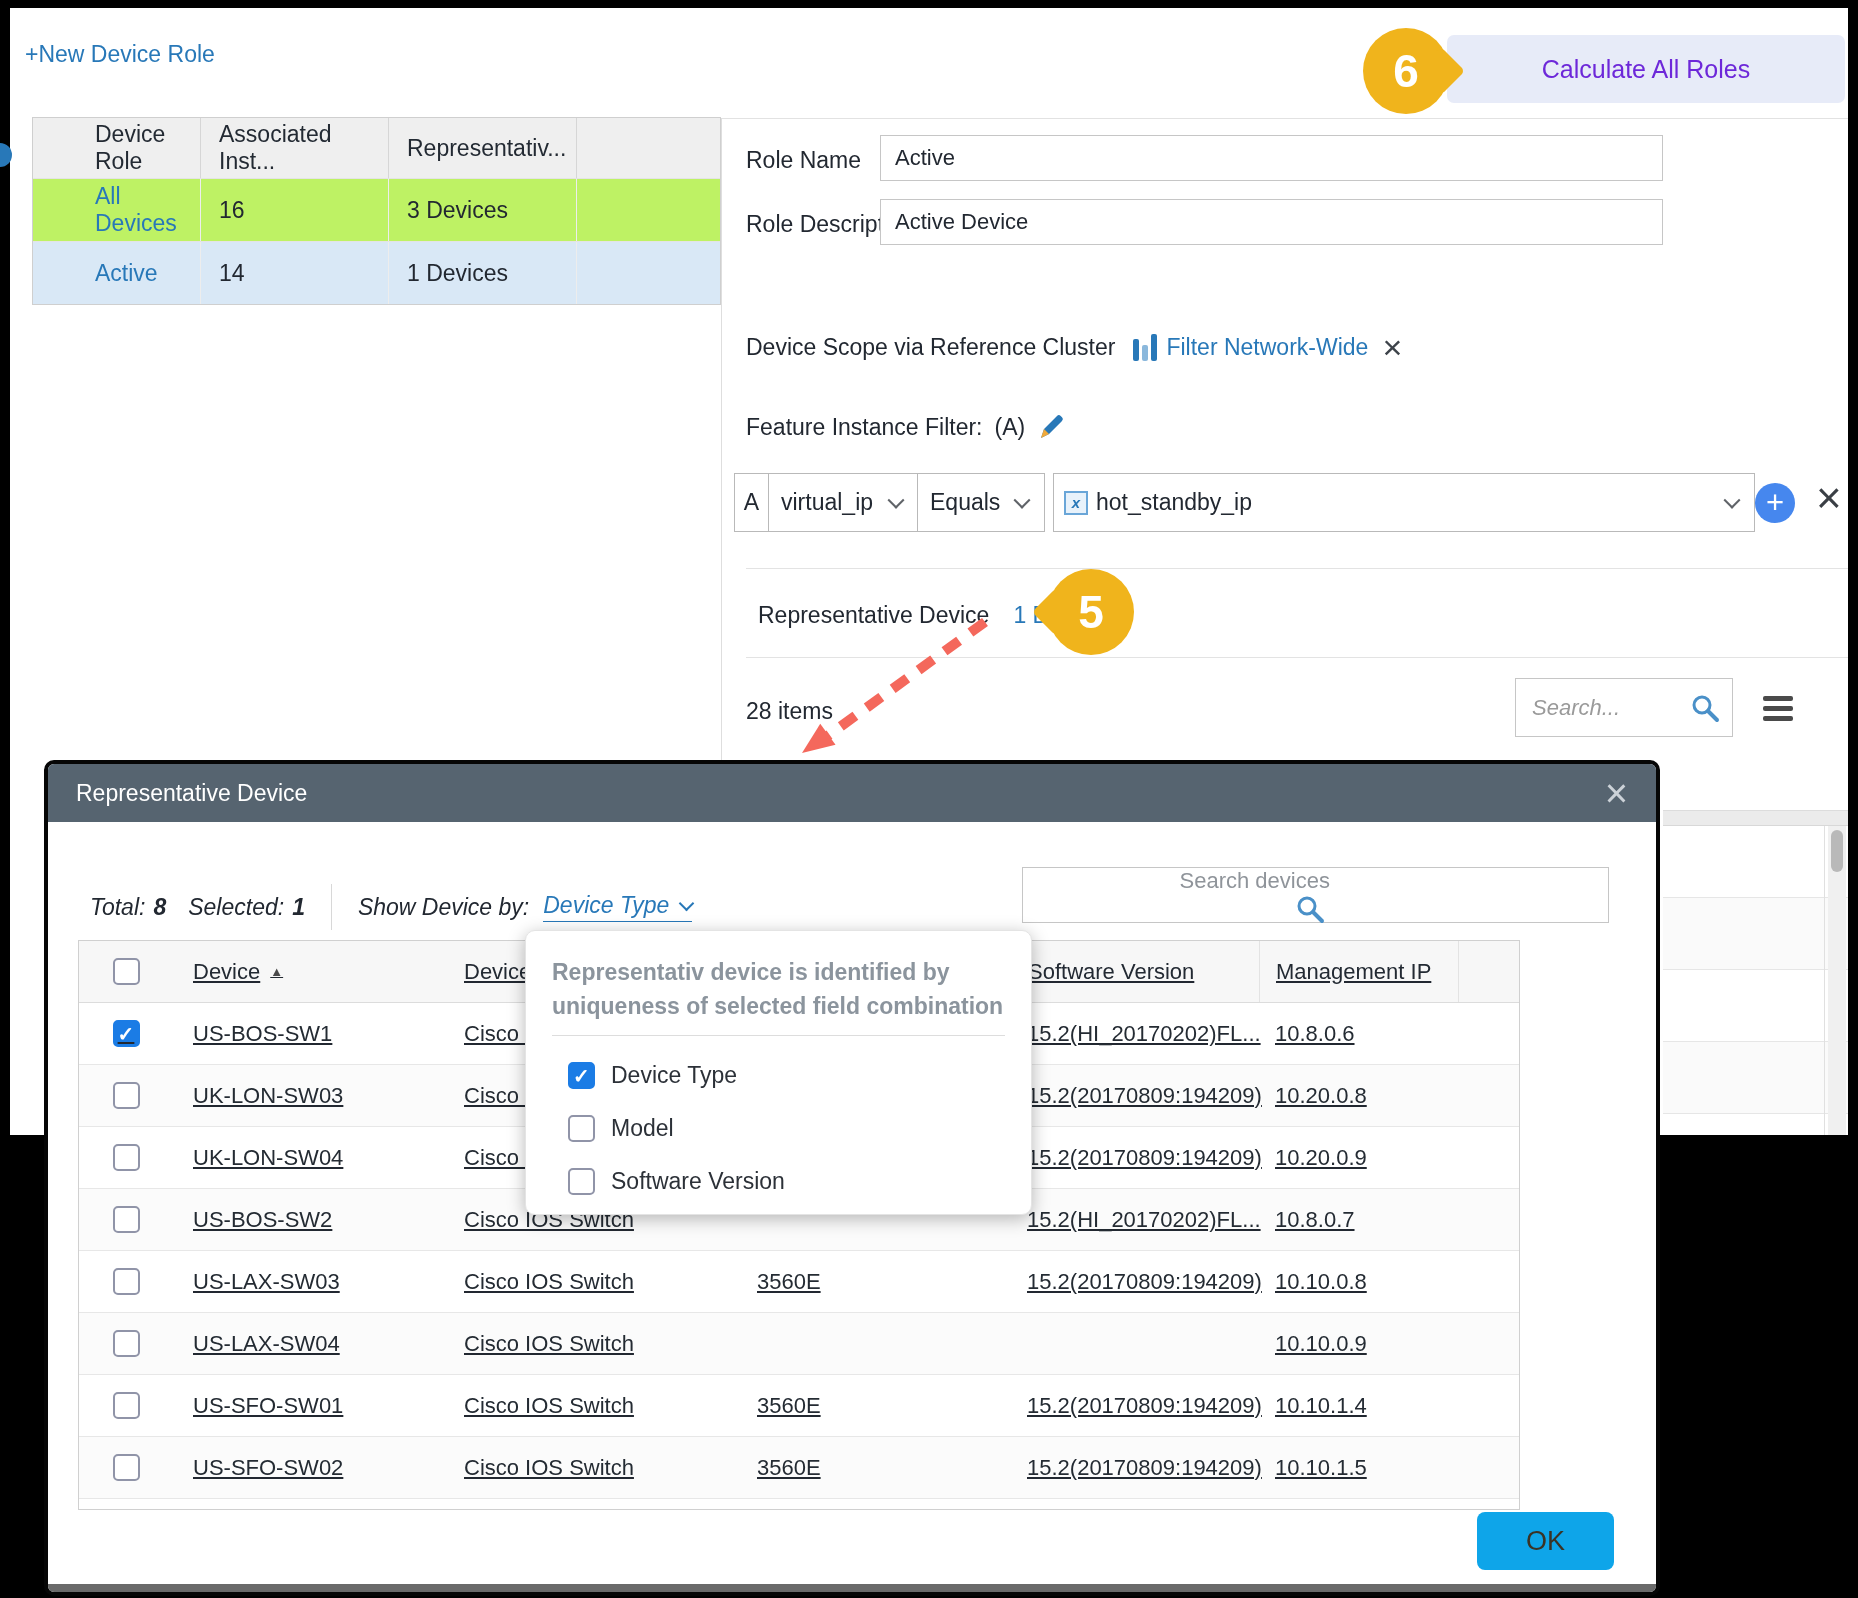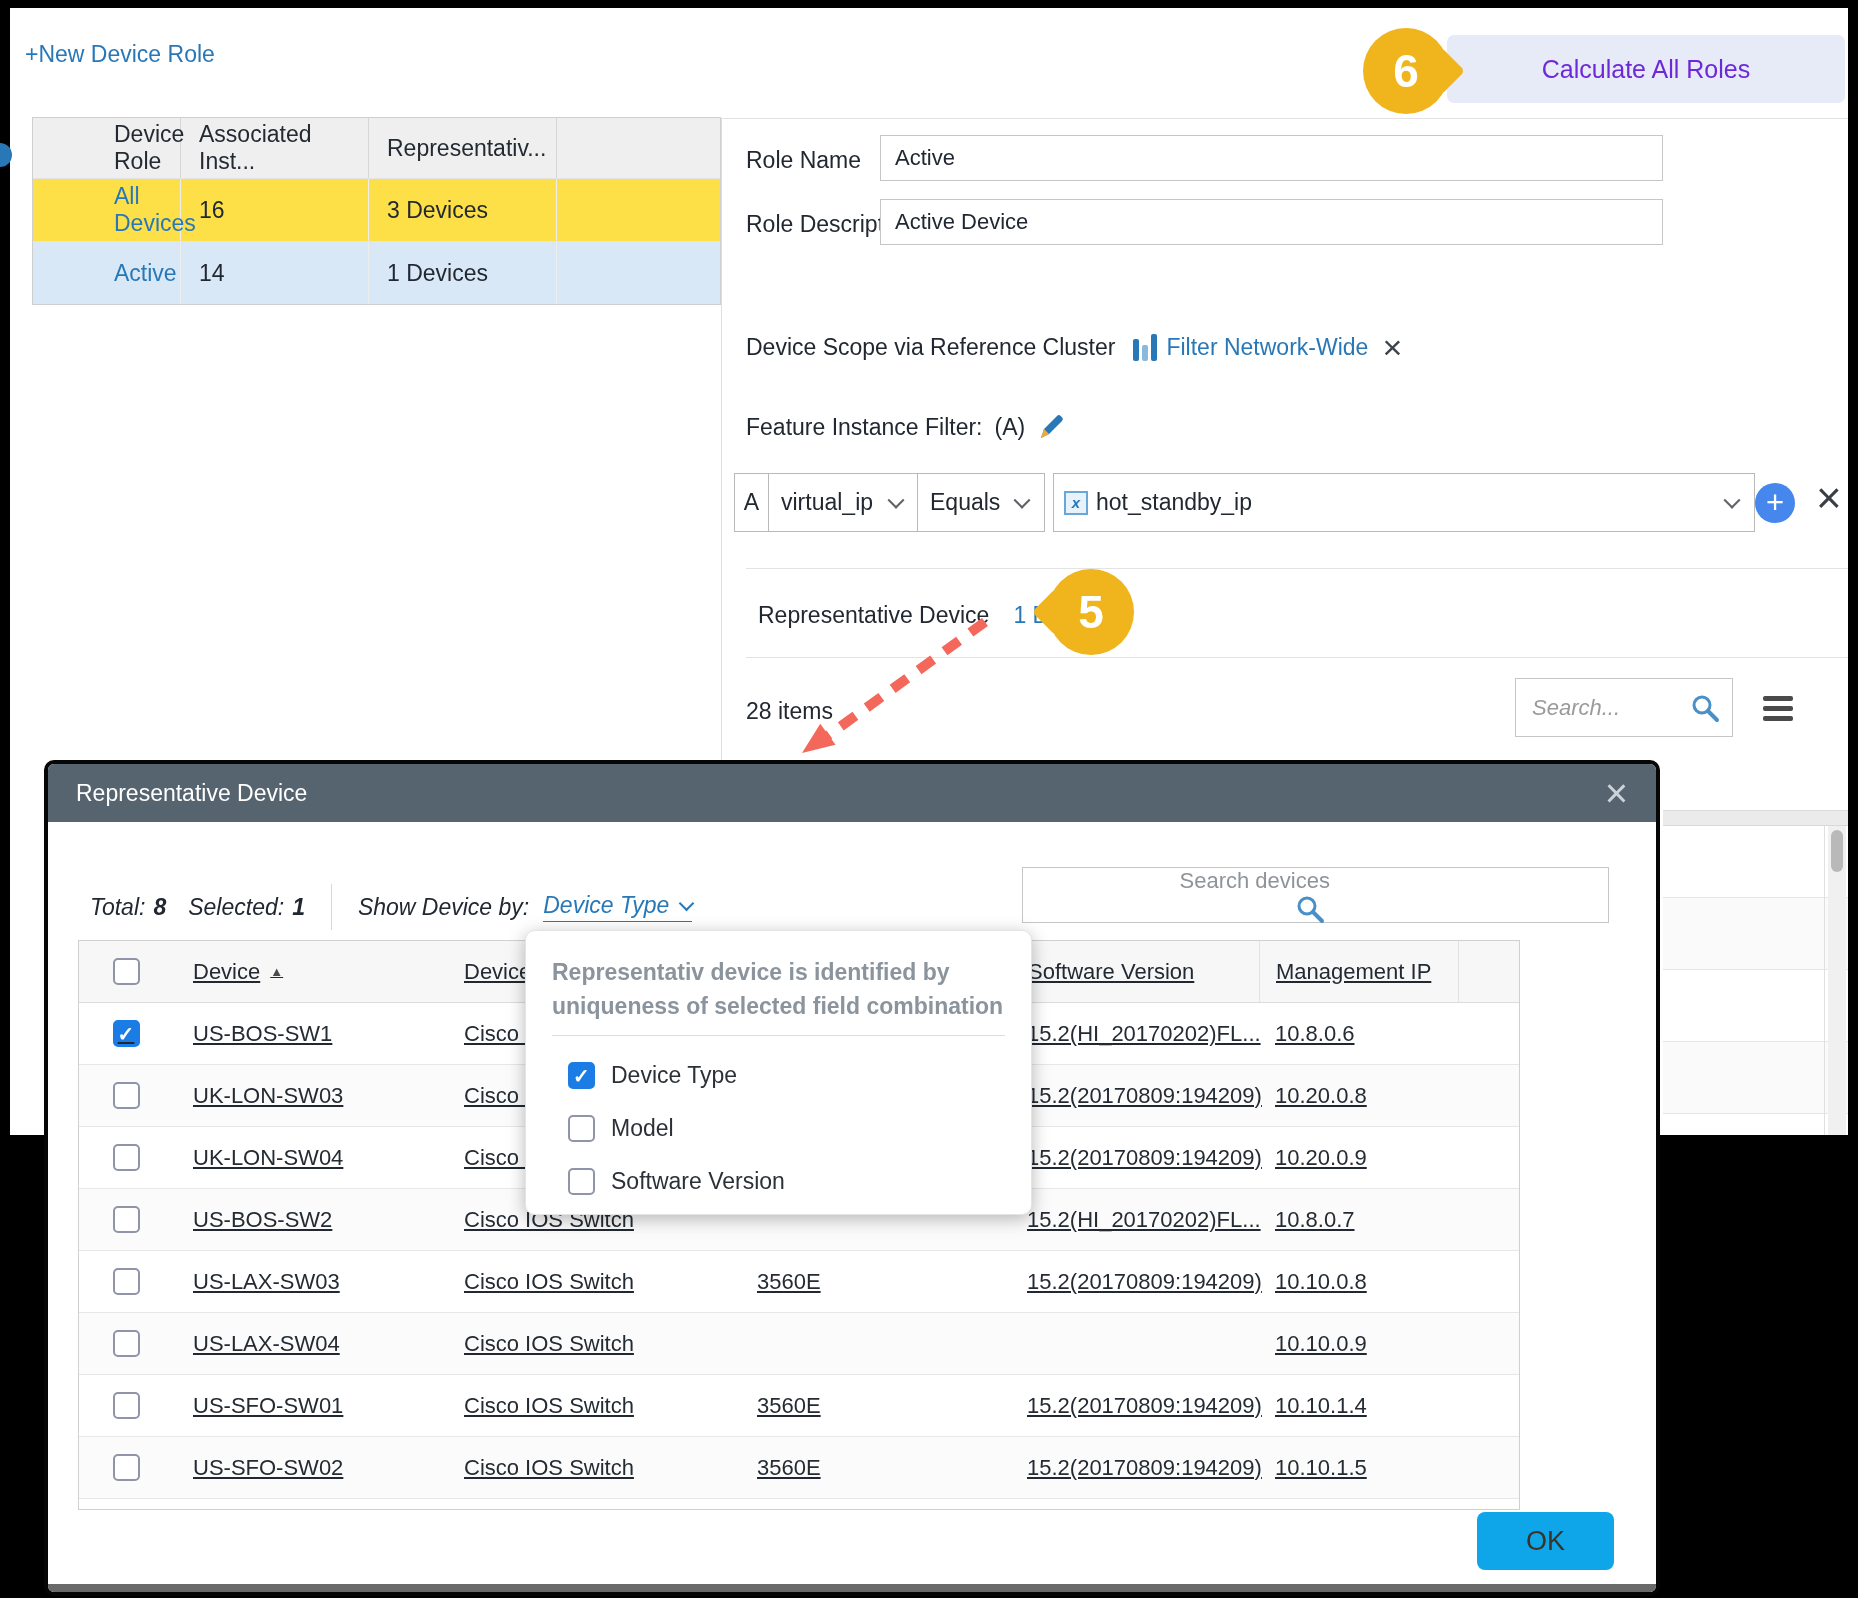--- a/index.html
+++ b/index.html
@@ -12,23 +12,23 @@
   #main-panel { position:absolute; left:10px; top:8px; width:1838px; height:1127px; background:#fff; }
   .link { color:#2878b8; text-decoration:none; cursor:pointer; }
   #new-role-link { left:15px; top:33px; font-size:23px; }
   #calc-btn { left:1437px; top:27px; width:398px; height:68px; background:#e7ebf8; border-radius:7px;
               display:flex; align-items:center; justify-content:center; font-size:25px; color:#6d28d9; cursor:pointer; }
   #top-divider { left:711px; top:110px; width:1127px; border-top:1px solid #e2e2e2; }
   #panel-divider { left:711px; top:110px; height:1017px; border-left:1px solid #dedede; }
 
   
   #role-table { left:22px; top:109px; width:689px; border:1px solid #cfcfcf; font-size:23px; }
-  .rt-row { display:flex; height:63px; align-items:center; border-top:1px solid #e4e4e4; background:#fde047; }
+  .rt-row { display:flex; height:63px; align-items:center; border-top:1px solid #e4e4e4; background:#bef264; }
   .rt-header { display:flex; height:60px; align-items:center; background:#efefef; border-top:none; color:#232a33; }
-  .rt-c1 { width:148px; padding-left:81px; }
+  .rt-c1 { width:168px; padding-left:62px; }
   .rt-c2 { width:188px; padding-left:18px; }
   .rt-c3 { width:188px; padding-left:18px; }
   .rt-c4 { flex:1; }
   .rt-header .rt-c1, .rt-header .rt-c2, .rt-header .rt-c3 { border-right:1px solid #d6d6d6; align-self:stretch; display:flex; align-items:center; }
   .rt-row .rt-c1, .rt-row .rt-c2, .rt-row .rt-c3 { border-right:1px solid #ededed; align-self:stretch; display:flex; align-items:center; }
   .rt-row.selected { background:#d9e8f6; }
 
   
   .field-label { font-size:23px; color:#222831; }
   .text-input { border:1px solid #c6c6c6; background:#fff; font-family:"Liberation Sans",sans-serif;

